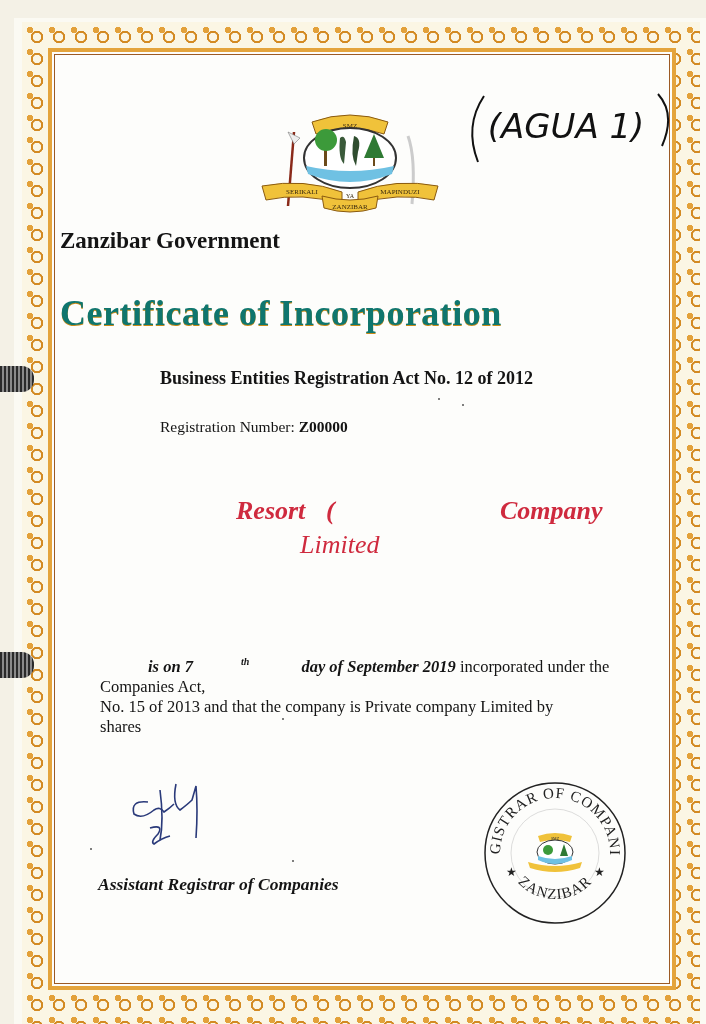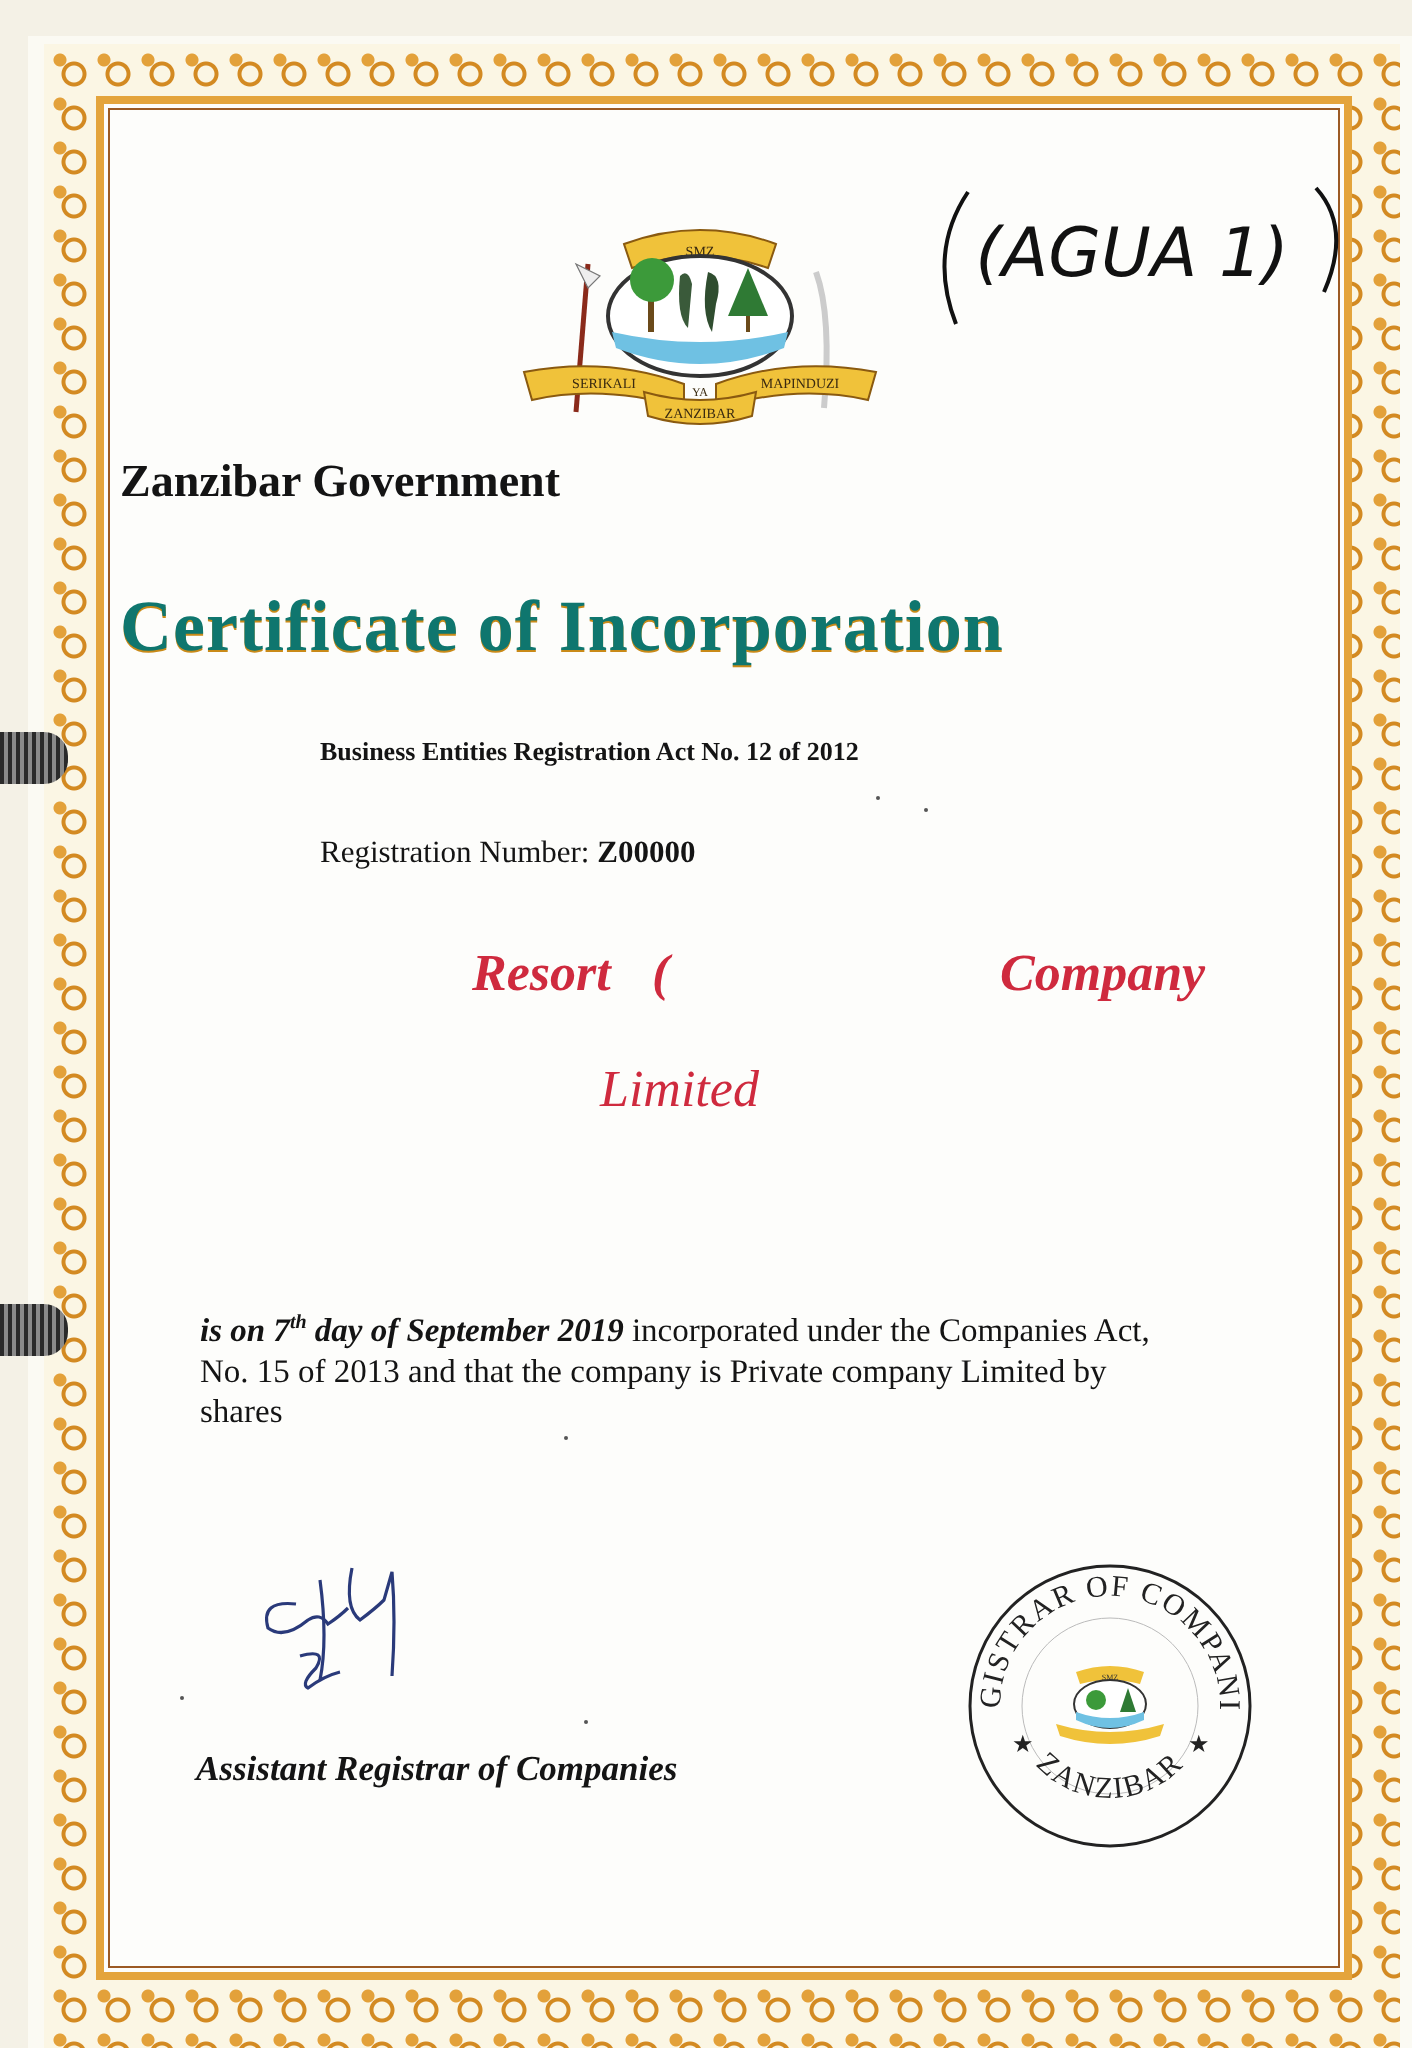--- a/index.html
+++ b/index.html
@@ -39,33 +39,33 @@
     position:absolute; left:462px; top:92px; width:212px; height:72px;
   }
 
   .t { position:absolute; left:60px; width:600px; color:#141414; }
   .gov { top:228px; font-size:23px; font-weight:bold; }
   .cert-title {
     top:292px; left:60px; width:640px; font-size:36px; font-weight:bold;
     color:#0f766e; letter-spacing:0.5px;
     text-shadow: 0 1px 0 #c98a18;
   }
-  .act { top:368px; font-size:13px; font-weight:bold; left:160px; width:400px; }
+  .act { top:368px; font-size:18px; font-weight:bold; left:160px; width:400px; }
   .regno { top:418px; font-size:15.5px; left:160px; width:400px; }
   .regno b { font-weight:bold; }
   .registrar-line { top:446px; font-size:16.5px; font-weight:bold; left:150px; width:420px; }
 
-  .company-line1 { position:absolute; top:472px; font-size:26px; font-style:italic; font-weight:bold; color:#cf2a3e; }
+  .company-line1 { position:absolute; top:496px; font-size:26px; font-style:italic; font-weight:bold; color:#cf2a3e; }
   .company-a { left:236px; }
   .company-paren { left:326px; }
   .company-b { left:500px; }
   .company-line2 { position:absolute; top:530px; left:300px; font-size:26px; font-style:italic; font-weight:normal; color:#cf2a3e; }
 
   .body-text { top:652px; left:100px; width:520px; font-size:16.5px; line-height:20px; }
-  .body-text .bi { font-weight:bold; font-style:italic; }
+  .body-text .bi { font-weight:bold; font-style:italic;margin-left:48px; }
   .body-text sup { font-size:10px; }
 
   .signature { position:absolute; left:120px; top:780px; width:110px; height:80px; }
   .assistant { position:absolute; top:874px; left:98px; font-size:17.5px; font-style:italic; font-weight:bold; color:#141414; }
 
   .seal { position:absolute; left:480px; top:778px; width:150px; height:150px; }
   .speck { position:absolute; width:2px; height:2px; background:#555; border-radius:50%; }
 </style>
 </head>
 <body>

